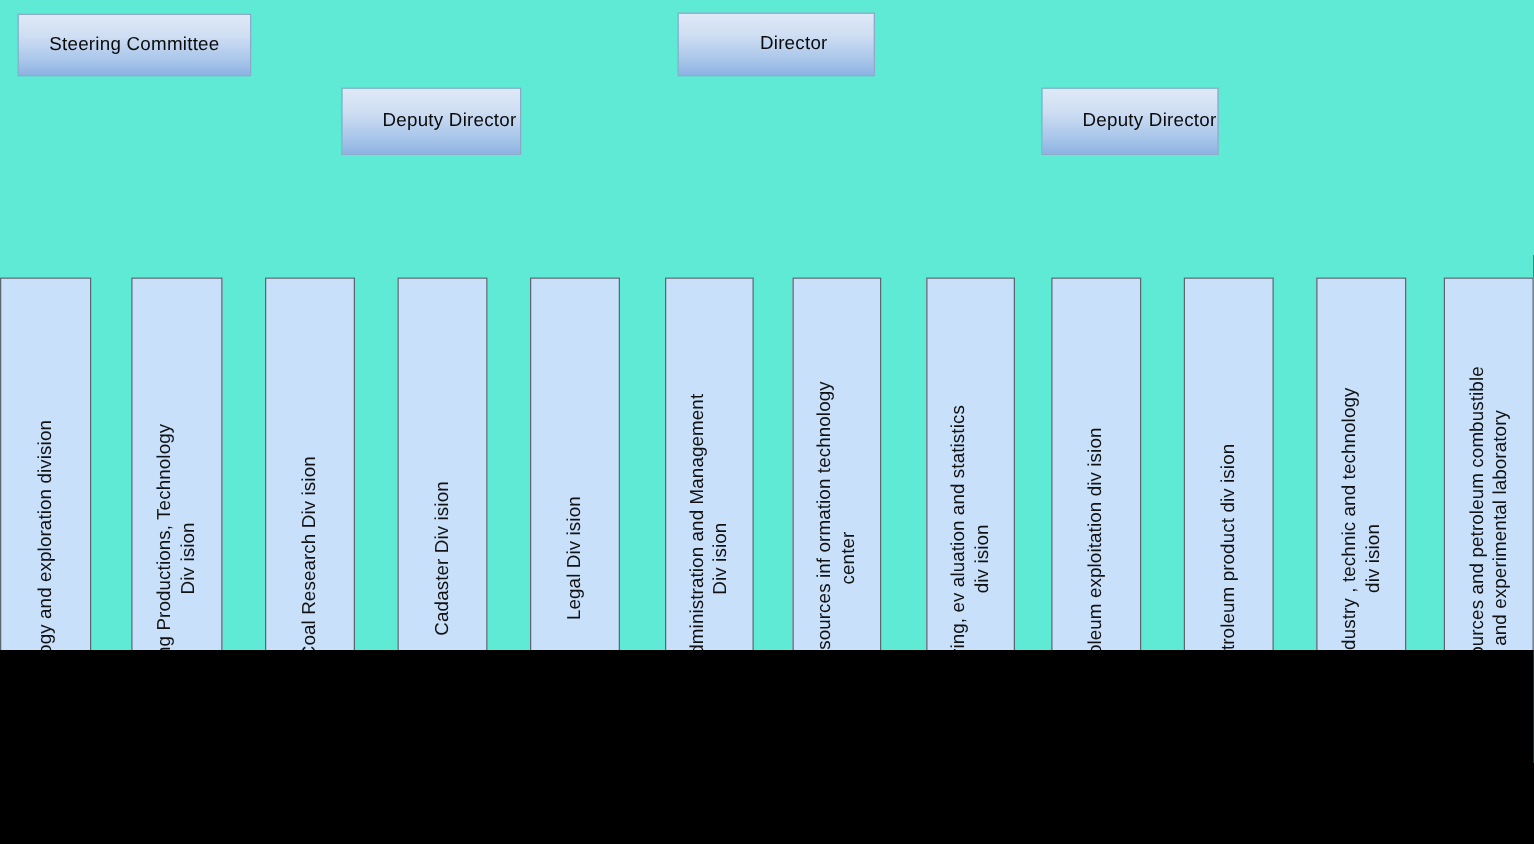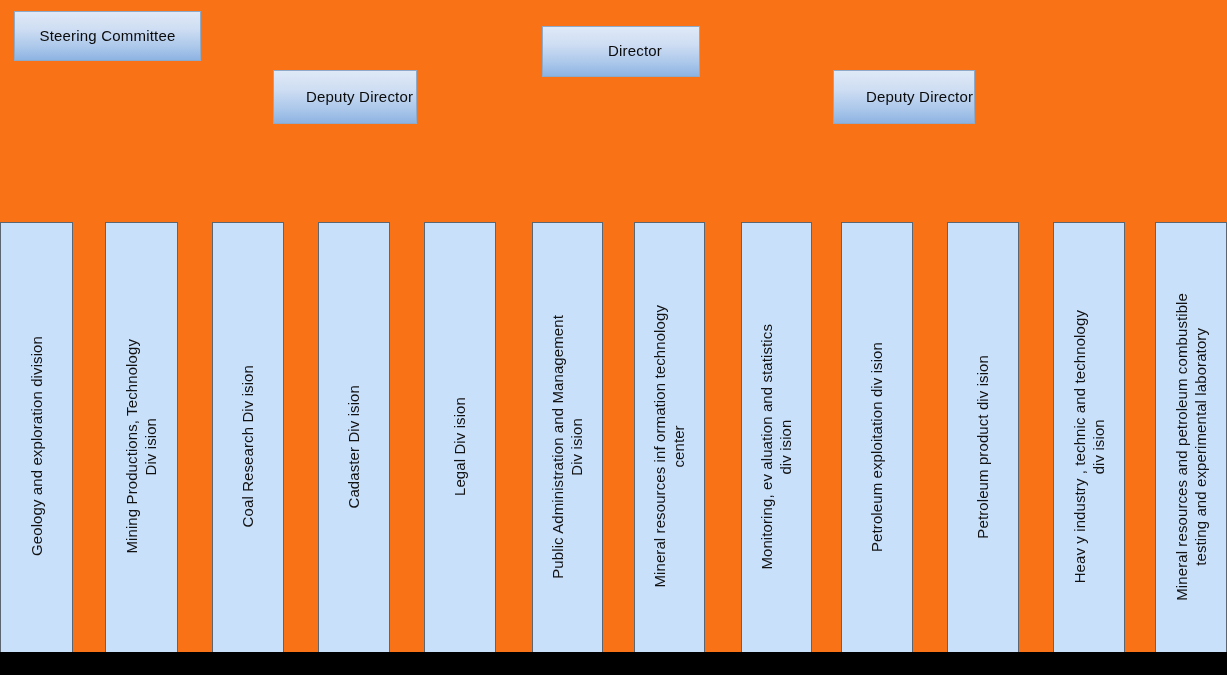--- a/index.html
+++ b/index.html
@@ -3,22 +3,22 @@
 <meta charset="utf-8">
 <style>
   html, body {
     margin: 0;
     padding: 0;
     background: #000000;
   }
   #chart-root {
     position: relative;
     width: 1227px;
-    height: 652px;
-    background: #f97316;
+    height: 520px;
+    background: #5eead4;
     overflow: hidden;
     font-family: "Liberation Sans", sans-serif;
   }
 
   
   .exec-box {
     position: absolute;
     box-sizing: border-box;
     border: 1px solid #8fa9c9;
     background: linear-gradient(to bottom, #dfe9f7 0%, #cfdef3 35%, #a9c6ea 75%, #8db3e2 100%);
@@ -72,21 +72,21 @@
 </style>
 </head>
 <body>
 
 <div id="chart-root">
 
   <div class="exec-box" id="exec-0" style="left: 14px; top: 11px; width: 187px; height: 50px;">
     <span>Steering Committee</span>
   </div>
 
-  <div class="exec-box align-right-ish" id="exec-1" style="left: 542px; top: 26px; width: 158px; height: 51px;">
+  <div class="exec-box align-right-ish" id="exec-1" style="left: 542px; top: 10px; width: 158px; height: 51px;">
     <span>Director</span>
   </div>
 
   <div class="exec-box align-left-ish" id="exec-2" style="left: 273px; top: 70px; width: 144px; height: 54px;">
     <span>Deputy  Director</span>
   </div>
 
   <div class="exec-box align-left-ish" id="exec-3" style="left: 833px; top: 70px; width: 142px; height: 54px;">
     <span>Deputy  Director</span>
   </div>

